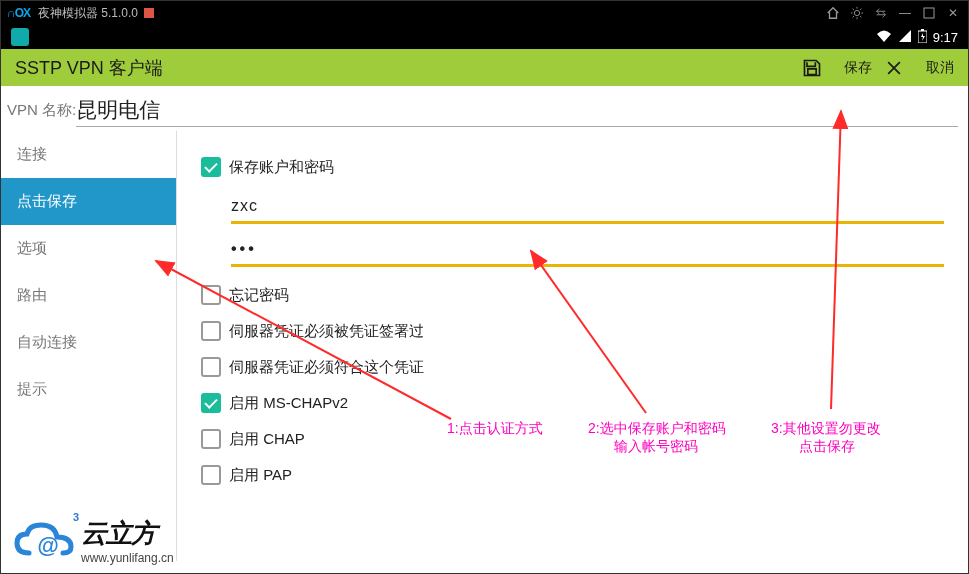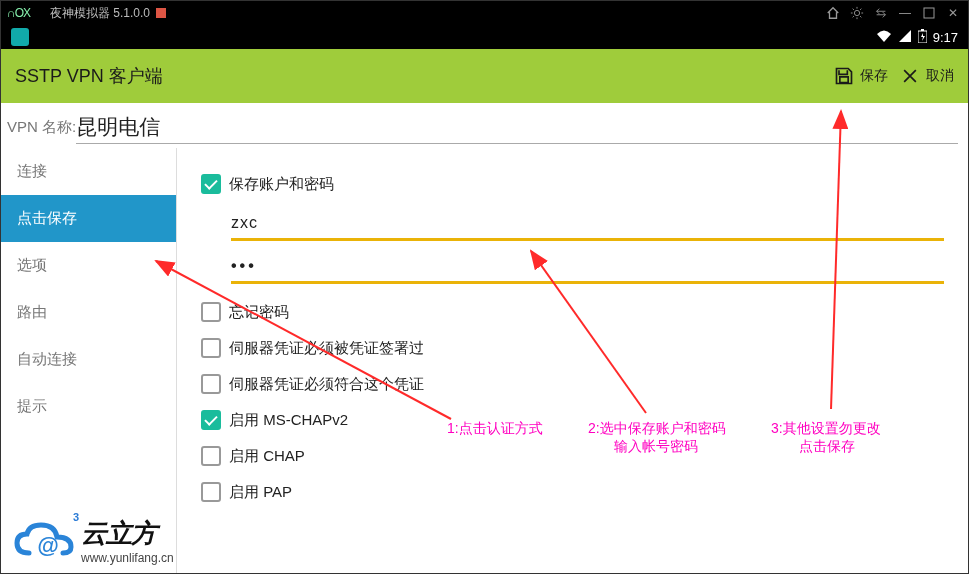--- a/index.html
+++ b/index.html
@@ -1,33 +1,33 @@
 <!DOCTYPE html>
 <html><head>
   <meta charset="utf-8">
   <style>
     * { margin: 0; padding: 0; box-sizing: border-box; font-family: "Microsoft YaHei", Arial, sans-serif; }
     body { width: 969px; height: 574px; background: #fff; position: relative; overflow: hidden; border: 1px solid #333; }
 
     
     .window-titlebar { height: 24px; background: #000; display: flex; align-items: center; padding: 0 6px; color: #ccc; font-size: 12px; }
-    .nox-logo { color: #86efac; font-weight: normal; margin-right: 20px; letter-spacing: -1px; }
+    .nox-logo { color: #0ea5e9; font-weight: bold; margin-right: 8px; letter-spacing: -1px; }
     .window-title { color: #bbb; }
     .warn-badge { width: 10px; height: 10px; background: #d54; margin-left: 6px; }
     .title-spacer { flex: 1; }
     .win-btn { width: 18px; height: 18px; margin-left: 6px; display: flex; align-items: center; justify-content: center; cursor: pointer; color: #999; font-size: 12px; }
 
     
     .android-status { height: 24px; background: #000; display: flex; align-items: center; justify-content: flex-end; padding: 0 10px; gap: 6px; color: #fff; font-size: 13px; }
     .app-icon-left { position: absolute; left: 10px; top: 27px; width: 18px; height: 18px; background: #1aa; border-radius: 3px; }
 
     
-    .app-toolbar { height: 54px; background: #9fcc3b; display: flex; align-items: center; padding: 18px 14px; }
+    .app-toolbar { height: 37px; background: #9fcc3b; display: flex; align-items: center; padding: 18px 14px; }
     .app-title { color: #1a1a1a; font-size: 18px; font-weight: 500; flex: 1; }
-    .tb-btn { display: flex; align-items: center; gap: 6px; cursor: pointer; color: #1a1a1a; font-size: 14px; margin-left: 12px; }
+    .tb-btn { display: flex; align-items: center; gap: 22px; cursor: pointer; color: #1a1a1a; font-size: 14px; margin-left: 12px; }
     .tb-icon { width: 20px; height: 20px; }
 
     
     .vpn-name-row { display: flex; align-items: center; padding: 8px 10px 4px 6px; font-size: 15px; color: #777; }
     .vpn-name-label { }
     .vpn-name-input { flex: 1; border: none; border-bottom: 1px solid #aaa; font-size: 21px; padding: 4px 0; color: #222; outline: none; background: transparent; }
 
     
     .main { display: flex; height: calc(100% - 24px - 24px - 54px - 40px); }
     .sidebar { width: 176px; border-right: 1px solid #ddd; }

